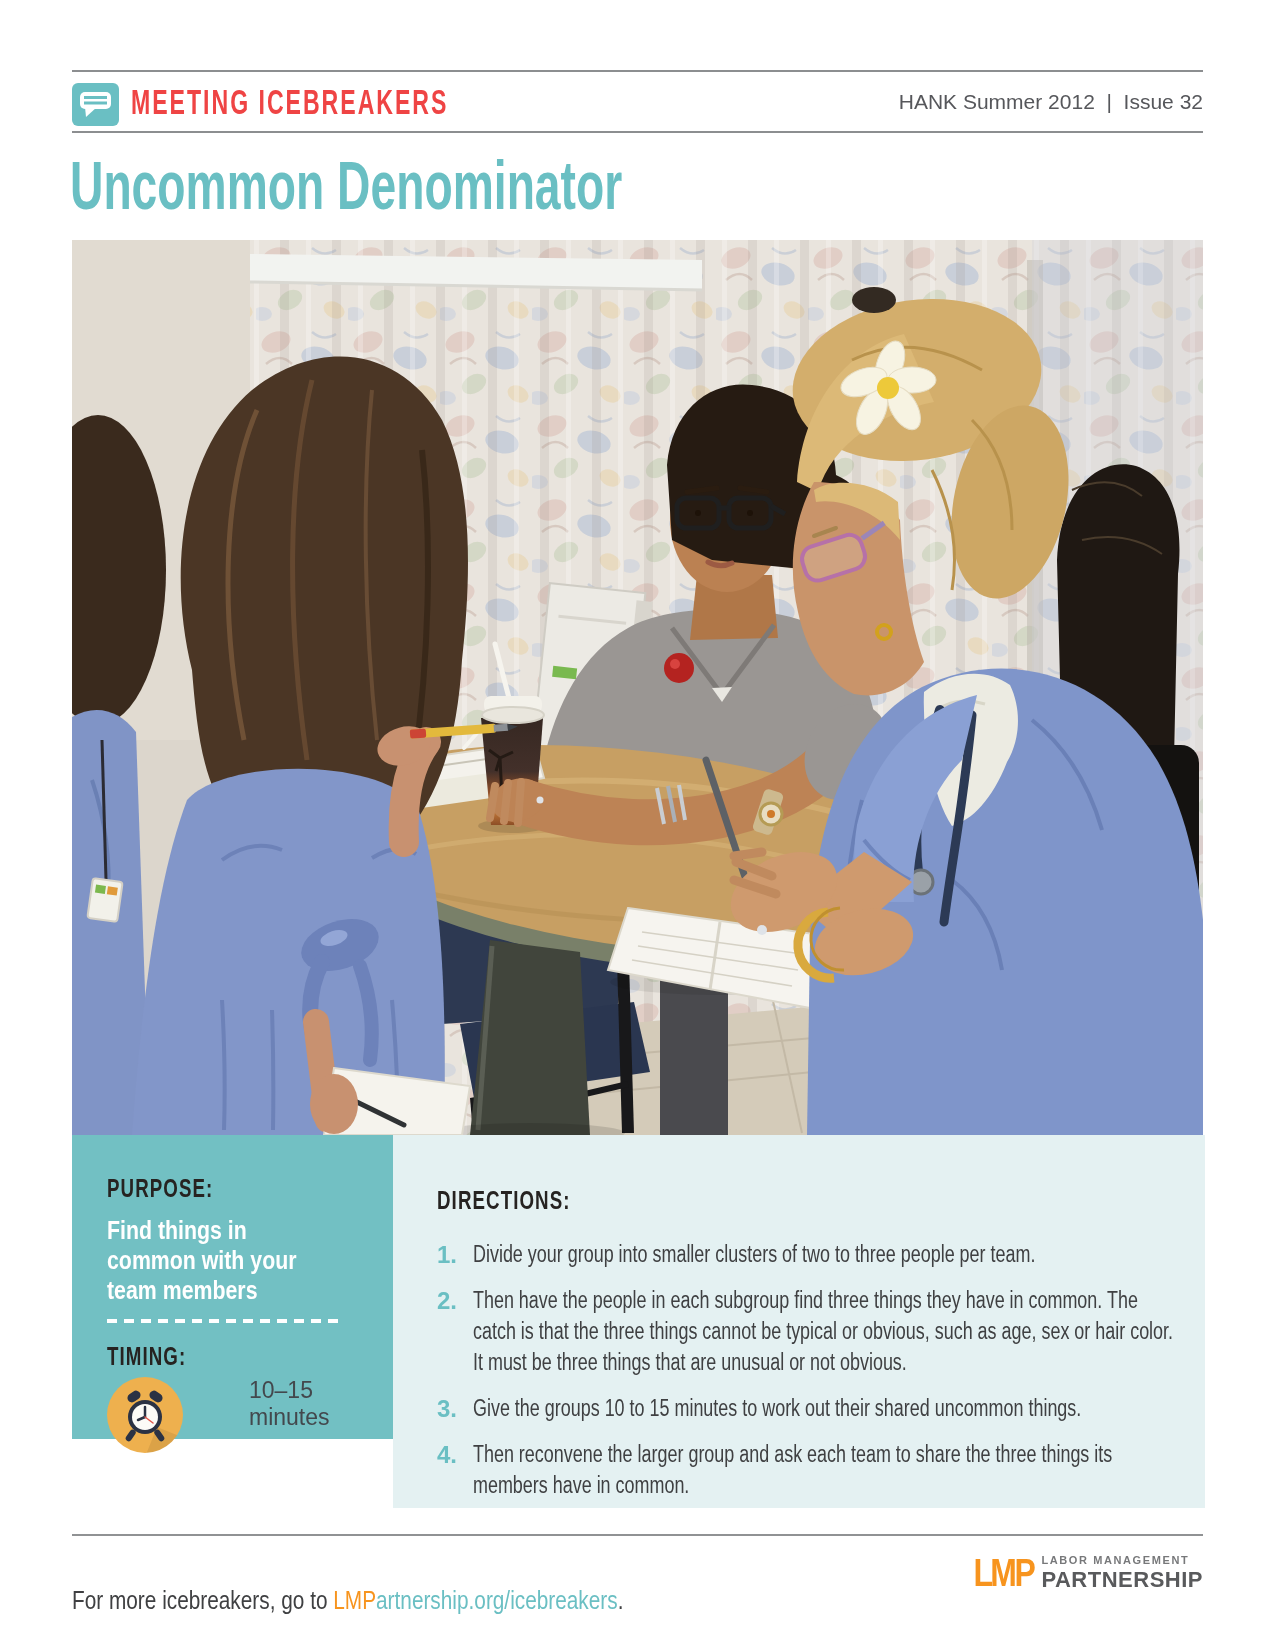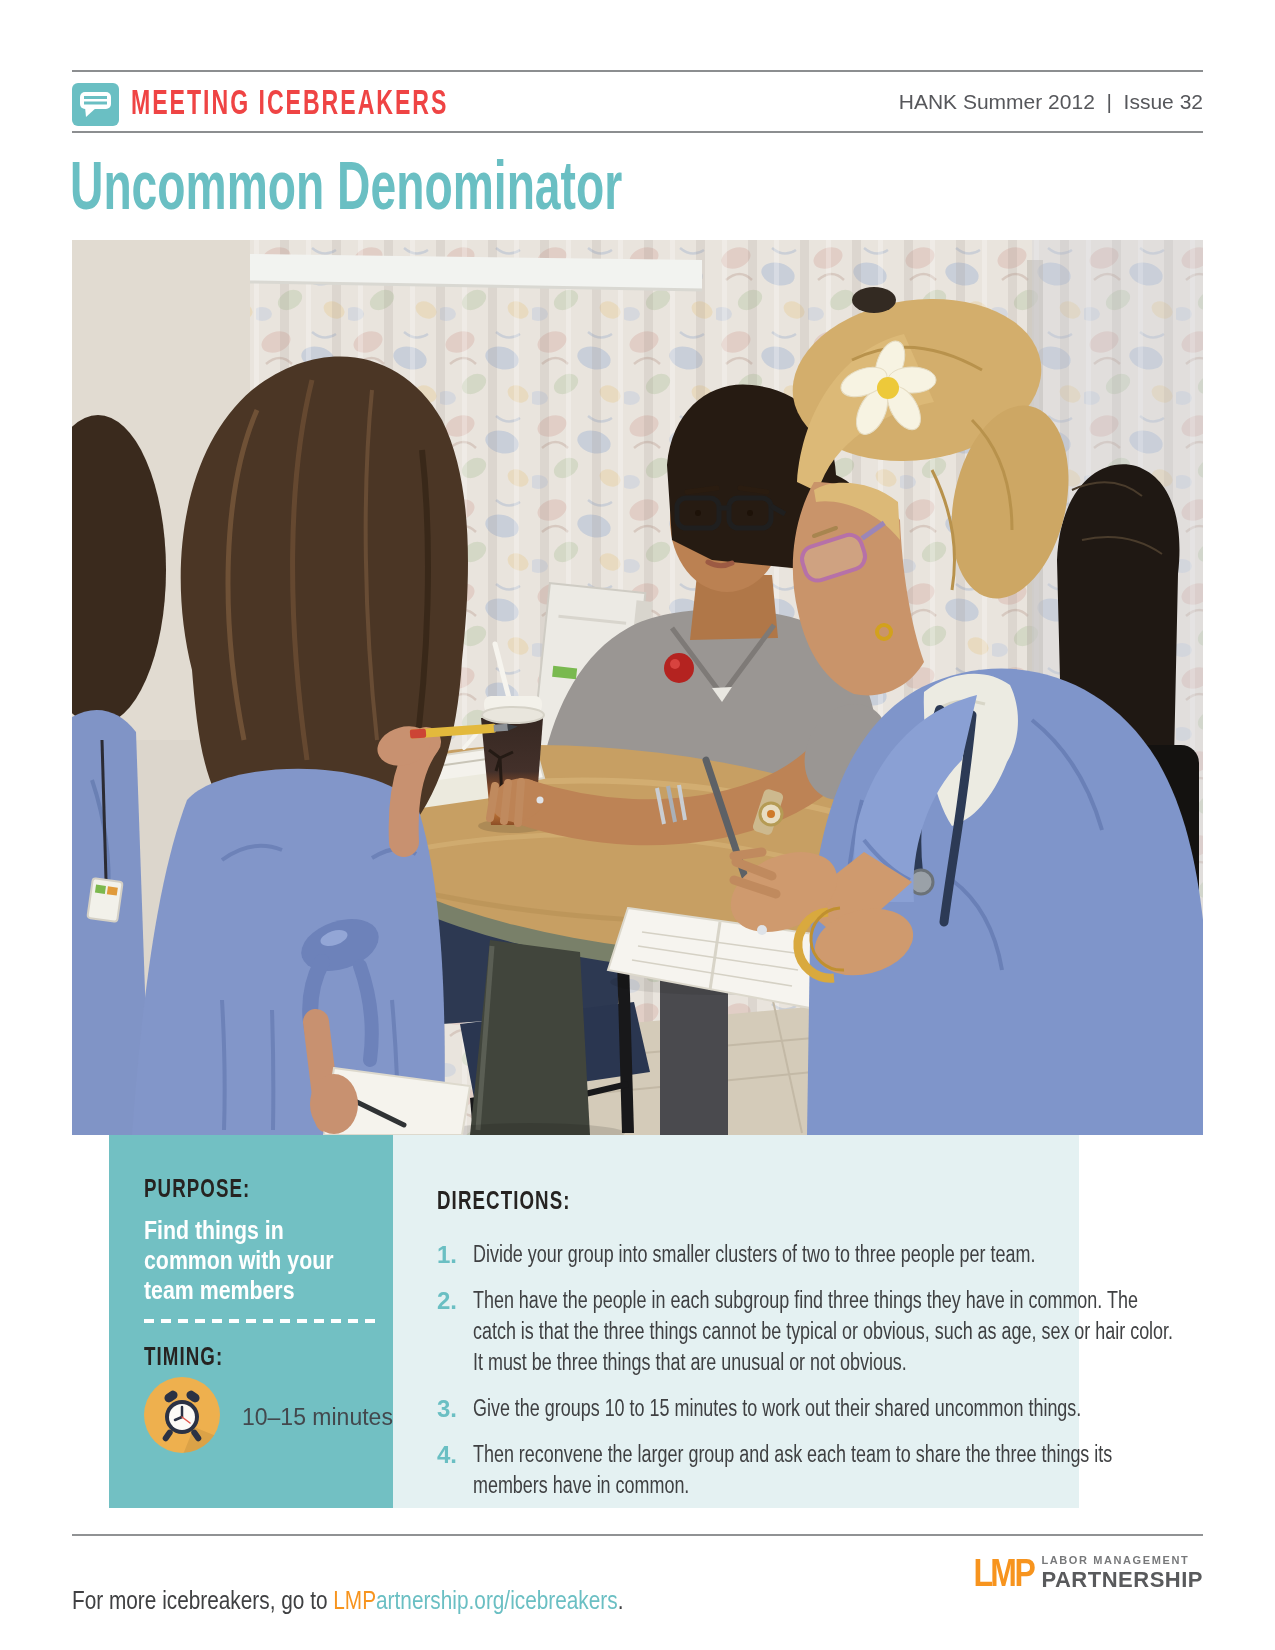--- a/index.html
+++ b/index.html
@@ -14,28 +14,28 @@
   .rule{position:absolute;left:72px;width:1131px;height:2px;background:var(--rule_gray);}
   
   .brand{left:131px;top:82px;font-size:35px;font-weight:bold;letter-spacing:3px;color:#ef4444;}
   .brand .cx{transform:scaleX(0.66);}
   .issue{right:72px;top:90px;font-size:21px;color:#56575b;white-space:pre;}
   .icon-wrap{left:72px;top:83px;}
   
   .title{left:70px;top:150px;font-size:69px;font-weight:bold;color:var(--accent_teal);line-height:72px;}
   .title .cx{transform:scaleX(0.67);letter-spacing:0;}
   
-  .purpose-box{left:72px;top:1135px;width:321px;height:373px;background:var(--purpose_box);box-sizing:border-box;padding:40px 35px 12px 35px;margin-left:37px;}
-  .directions-box{left:393px;top:1135px;width:686px;height:373px;background:var(--directions_box);box-sizing:border-box;padding:52px 0 0 44px;}
+  .purpose-box{left:72px;top:1135px;width:321px;height:304px;background:var(--purpose_box);box-sizing:border-box;padding:40px 35px 12px 35px;}
+  .directions-box{left:393px;top:1135px;width:812px;height:373px;background:var(--directions_box);box-sizing:border-box;padding:52px 0 0 44px;}
   .sec-label{font-size:26px;font-weight:bold;color:var(--heading_dark);line-height:26px;}
   .sec-label .cx{transform:scaleX(0.72);letter-spacing:1.5px;}
   .purpose-text{margin-top:14px;font-size:26px;font-weight:bold;color:#fff;line-height:30px;width:300px;transform:scaleX(0.82);transform-origin:0 0;white-space:pre-line;}
   .dash-sep{margin-top:14px;width:238px;height:4px;background:repeating-linear-gradient(90deg,#fff 0 10px,transparent 10px 17px);}
   .timing-label{margin-top:20px;}
-  .timing-row{margin-top:8px;display:flex;align-items:center;}
+  .timing-row{margin-top:8px;display:flex;gap:44px;}
   .timing-value{margin-left:22px;font-size:23px;color:#43484d;}
   .dir-list{margin-top:26px;}
   .dir-item{position:relative;padding-left:36px;margin-bottom:15px;}
   .dir-num{position:absolute;left:0;top:0;font-size:24px;font-weight:bold;color:var(--accent_teal);line-height:31px;}
   .dir-text{width:900px;transform:scaleX(0.78);transform-origin:0 0;font-size:23px;line-height:31px;color:var(--body_text);}
   
   .footer-rule{top:1534px;height:2px;background:#909294;}
   .footer-line{left:72px;top:1585px;font-size:26px;font-weight:normal;color:var(--body_text);}
   .footer-line .cx{transform:scaleX(0.8);}
   .footer-line .lmp-o{color:var(--orange);} .footer-line .lmp-t{color:var(--accent_teal);}

